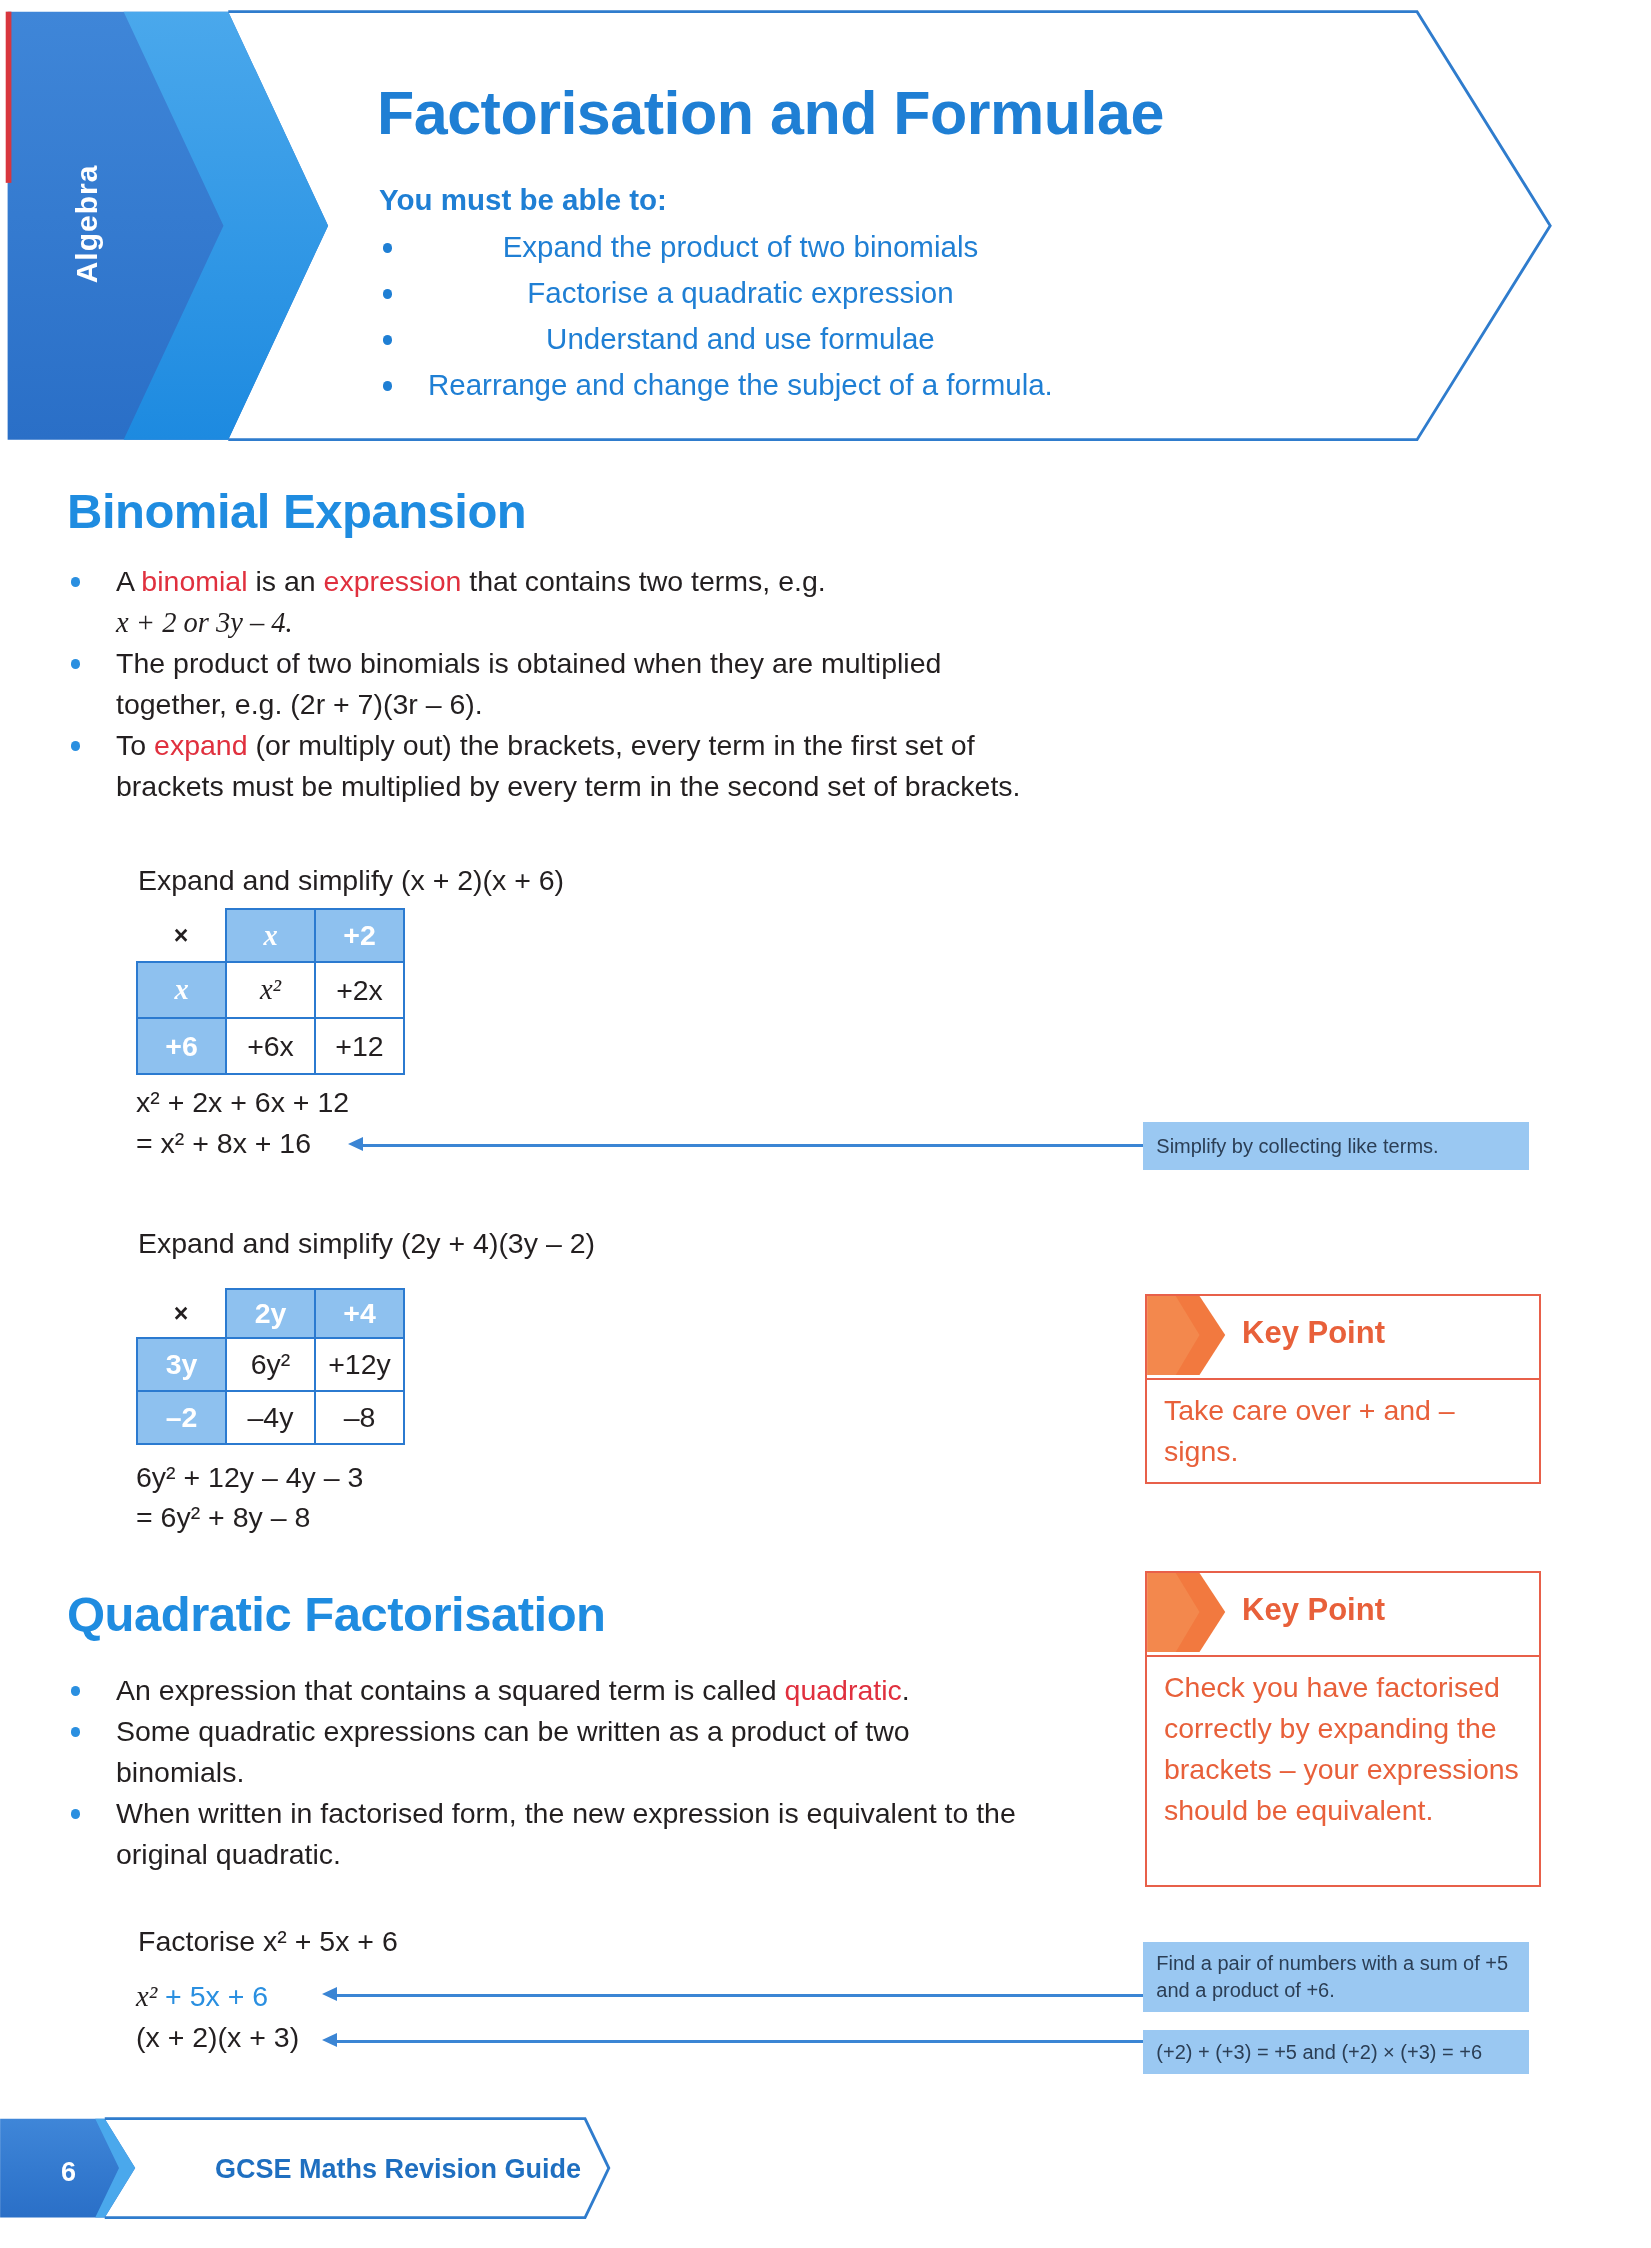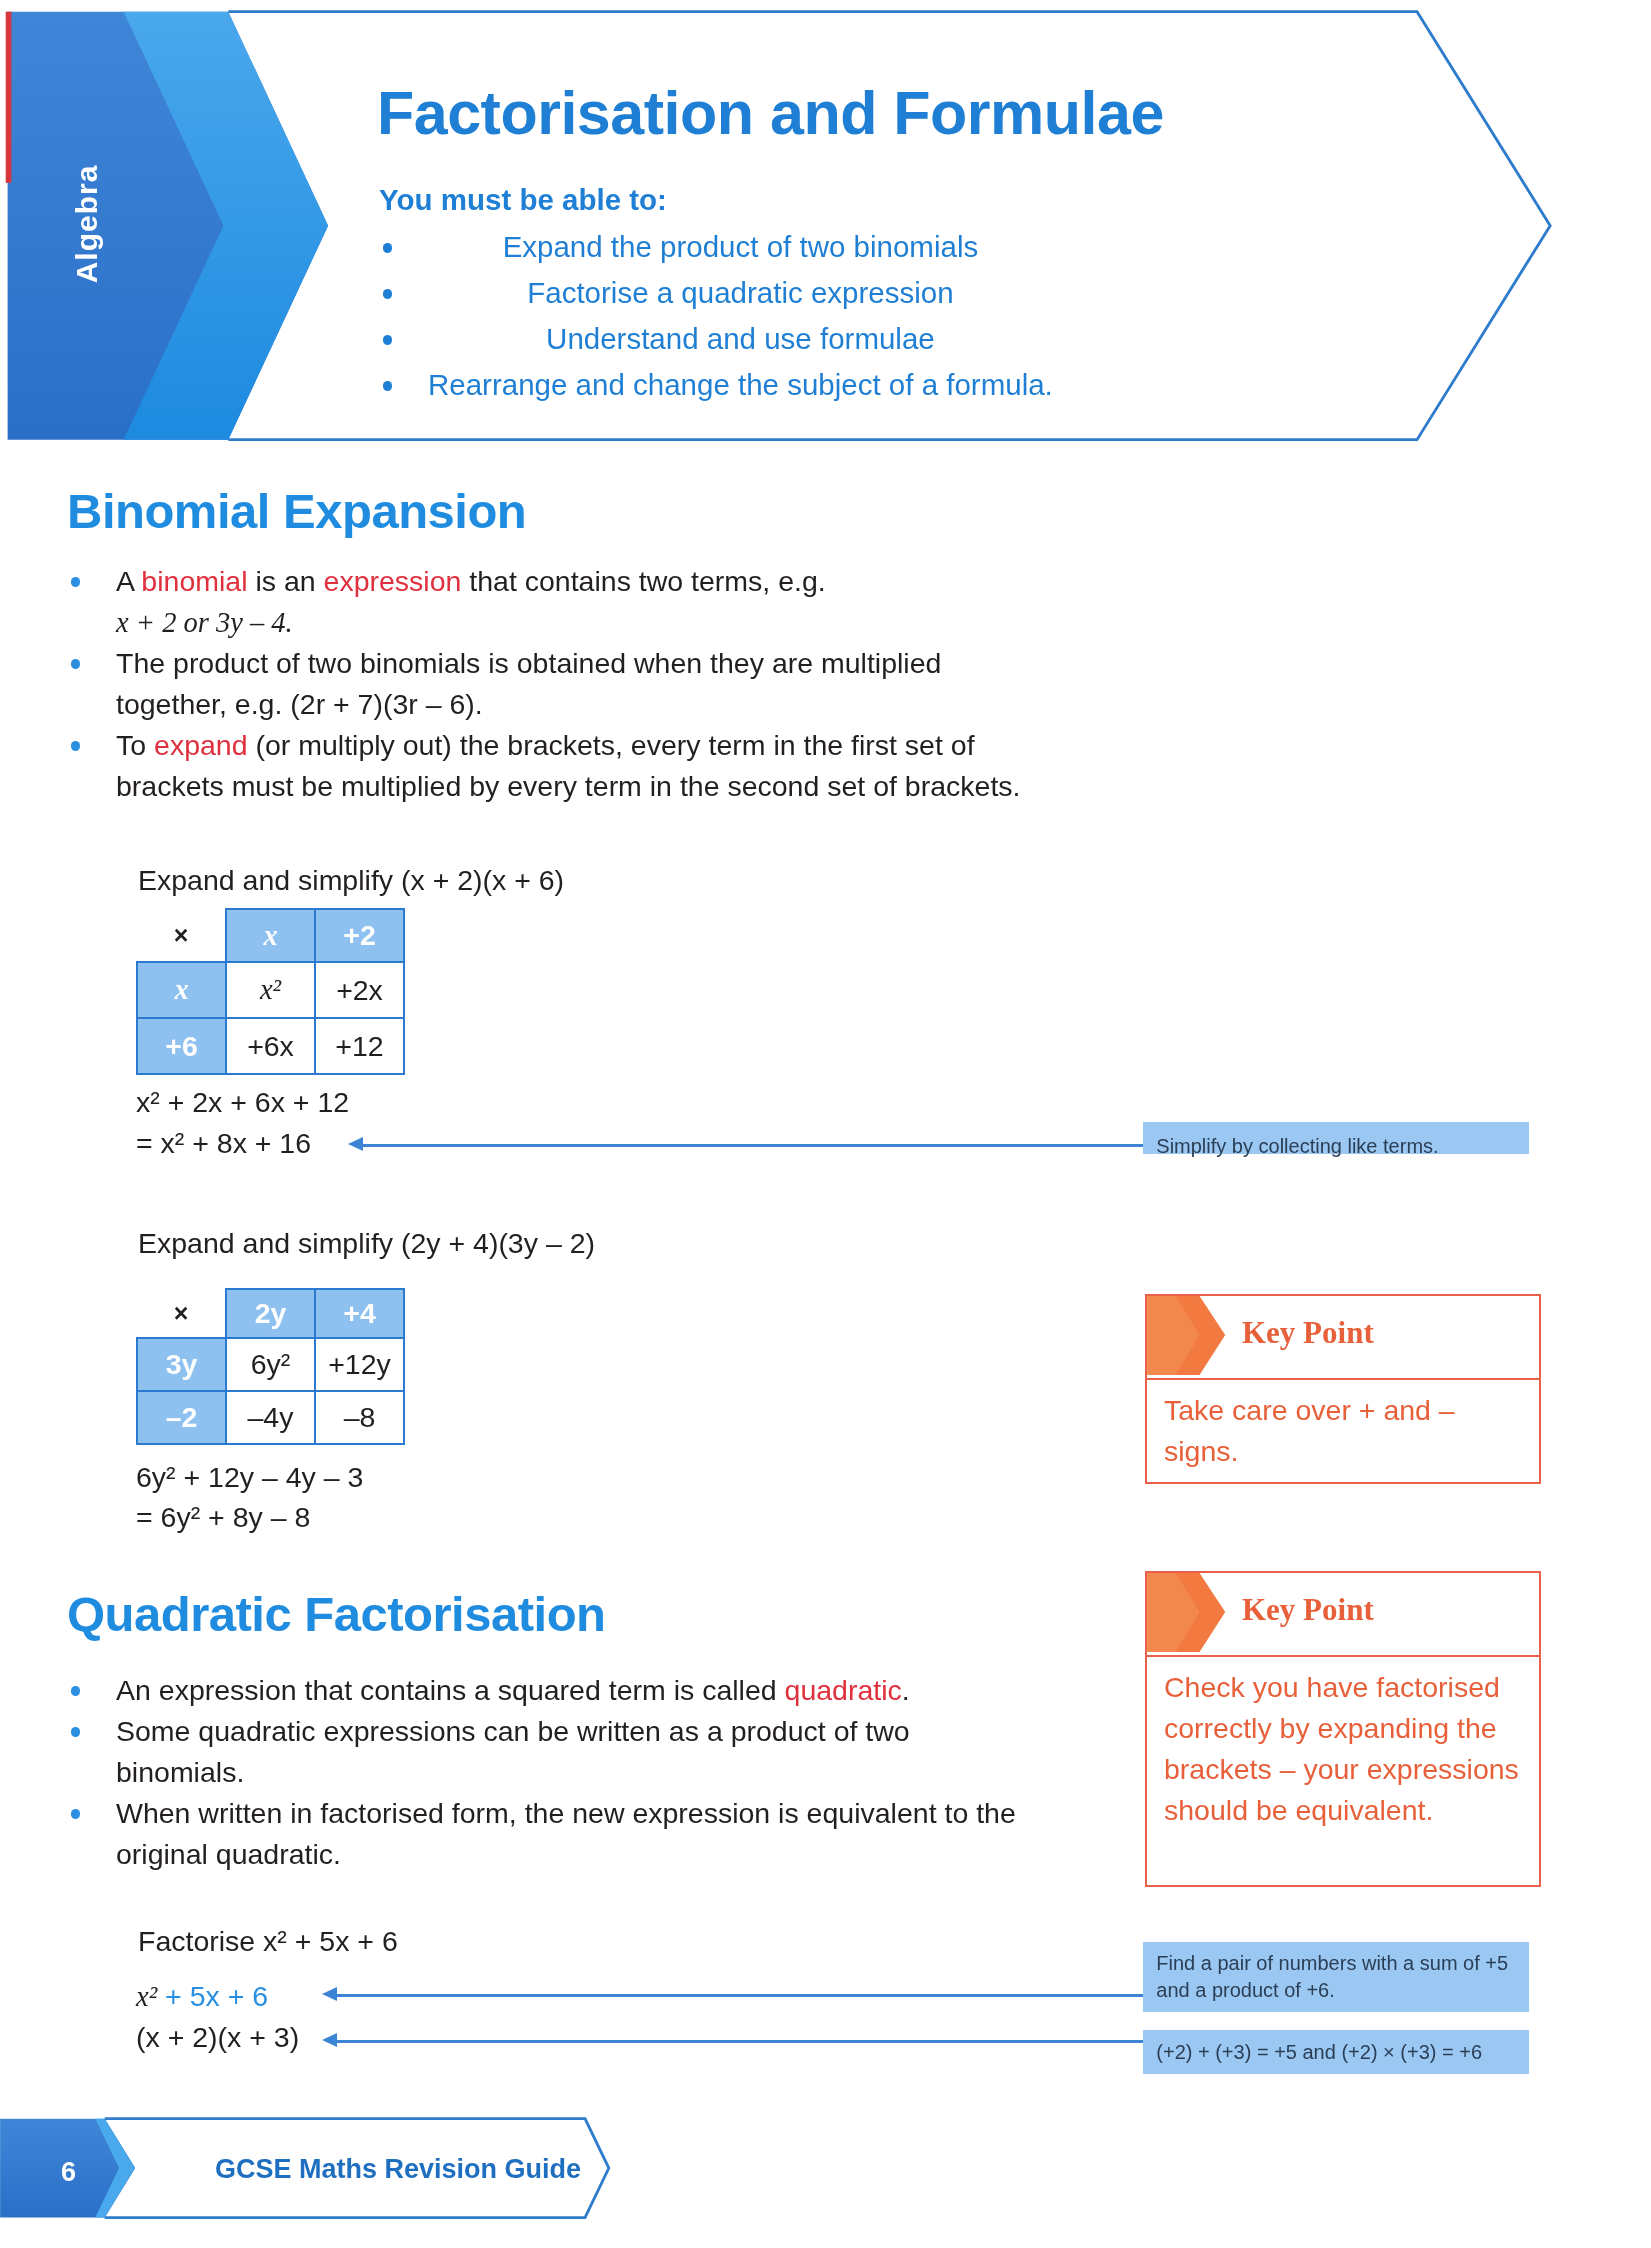--- a/index.html
+++ b/index.html
@@ -51,21 +51,21 @@
   .arrow { position:absolute; height:2.9px; background:#3b85d4; }
   .arrow::before { content:""; position:absolute; left:-13.3px; top:-6.7px; width:0; height:0;
     border-top:7.6px solid transparent; border-bottom:7.6px solid transparent;
     border-right:15px solid #3b85d4; }
 
   
   .kp { position:absolute; border:2.9px solid #e8604a; box-sizing:border-box; background:#fff; }
   .kp .kp-head { position:relative; height:82px; border-bottom:2.9px solid #e8604a; }
   .kp .kp-chev { position:absolute; left:0; top:0; }
   .kp .kp-title { position:absolute; left:95px; top:19px; font-size:31px; font-weight:bold;
-    color:#e8603a; white-space:nowrap;font-family:Liberation Serif, serif; }
+    color:#e8603a; white-space:nowrap; }
   .kp .kp-body { padding:9.5px 17px; font-size:28.5px; line-height:41px; color:#e8603a; }
 
   
   #footer-svg { position:absolute; left:0; top:2073px; }
   .page-num { position:absolute; left:61px; top:2157px; font-size:27px; font-weight:bold; color:#ffffff; }
   .footer-title { position:absolute; left:215px; top:2154px; font-size:27px; font-weight:bold; color:#1f6fc0; white-space:nowrap; }
 </style>
 </head>
 <body>
 
@@ -126,21 +126,21 @@
   <tr style="height:56px;">
     <td class="hd">+6</td>
     <td class="cell">+6x</td>
     <td class="cell">+12</td>
   </tr>
 </tbody>
   </table>
 <div class="line" style="left:136px; top:1086px;">x² + 2x + 6x + 12</div>
 <div class="line" style="left:136px; top:1127px;">= x² + 8x + 16</div>
 <div class="arrow" style="left:361px; top:1144px; width:782px;"></div>
-<div class="note" style="left:1143px; top:1122px; width:386px; height:32px; line-height:48px;">Simplify by collecting like terms.</div>
+<div class="note" style="left:1143px; top:1122px; width:386px; height:48px; line-height:48px;">Simplify by collecting like terms.</div>
 
 <div class="line" style="left:138px; top:1227px;">Expand and simplify (2y + 4)(3y – 2)</div>
 <table class="grid" style="left:136px; top:1288px;">
   <tbody>
       <tr style="height:49px;">
     <td class="corner">×</td>
     <td class="hd">2y</td>
     <td class="hd">+4</td>
   </tr>
   <tr style="height:53px;">

